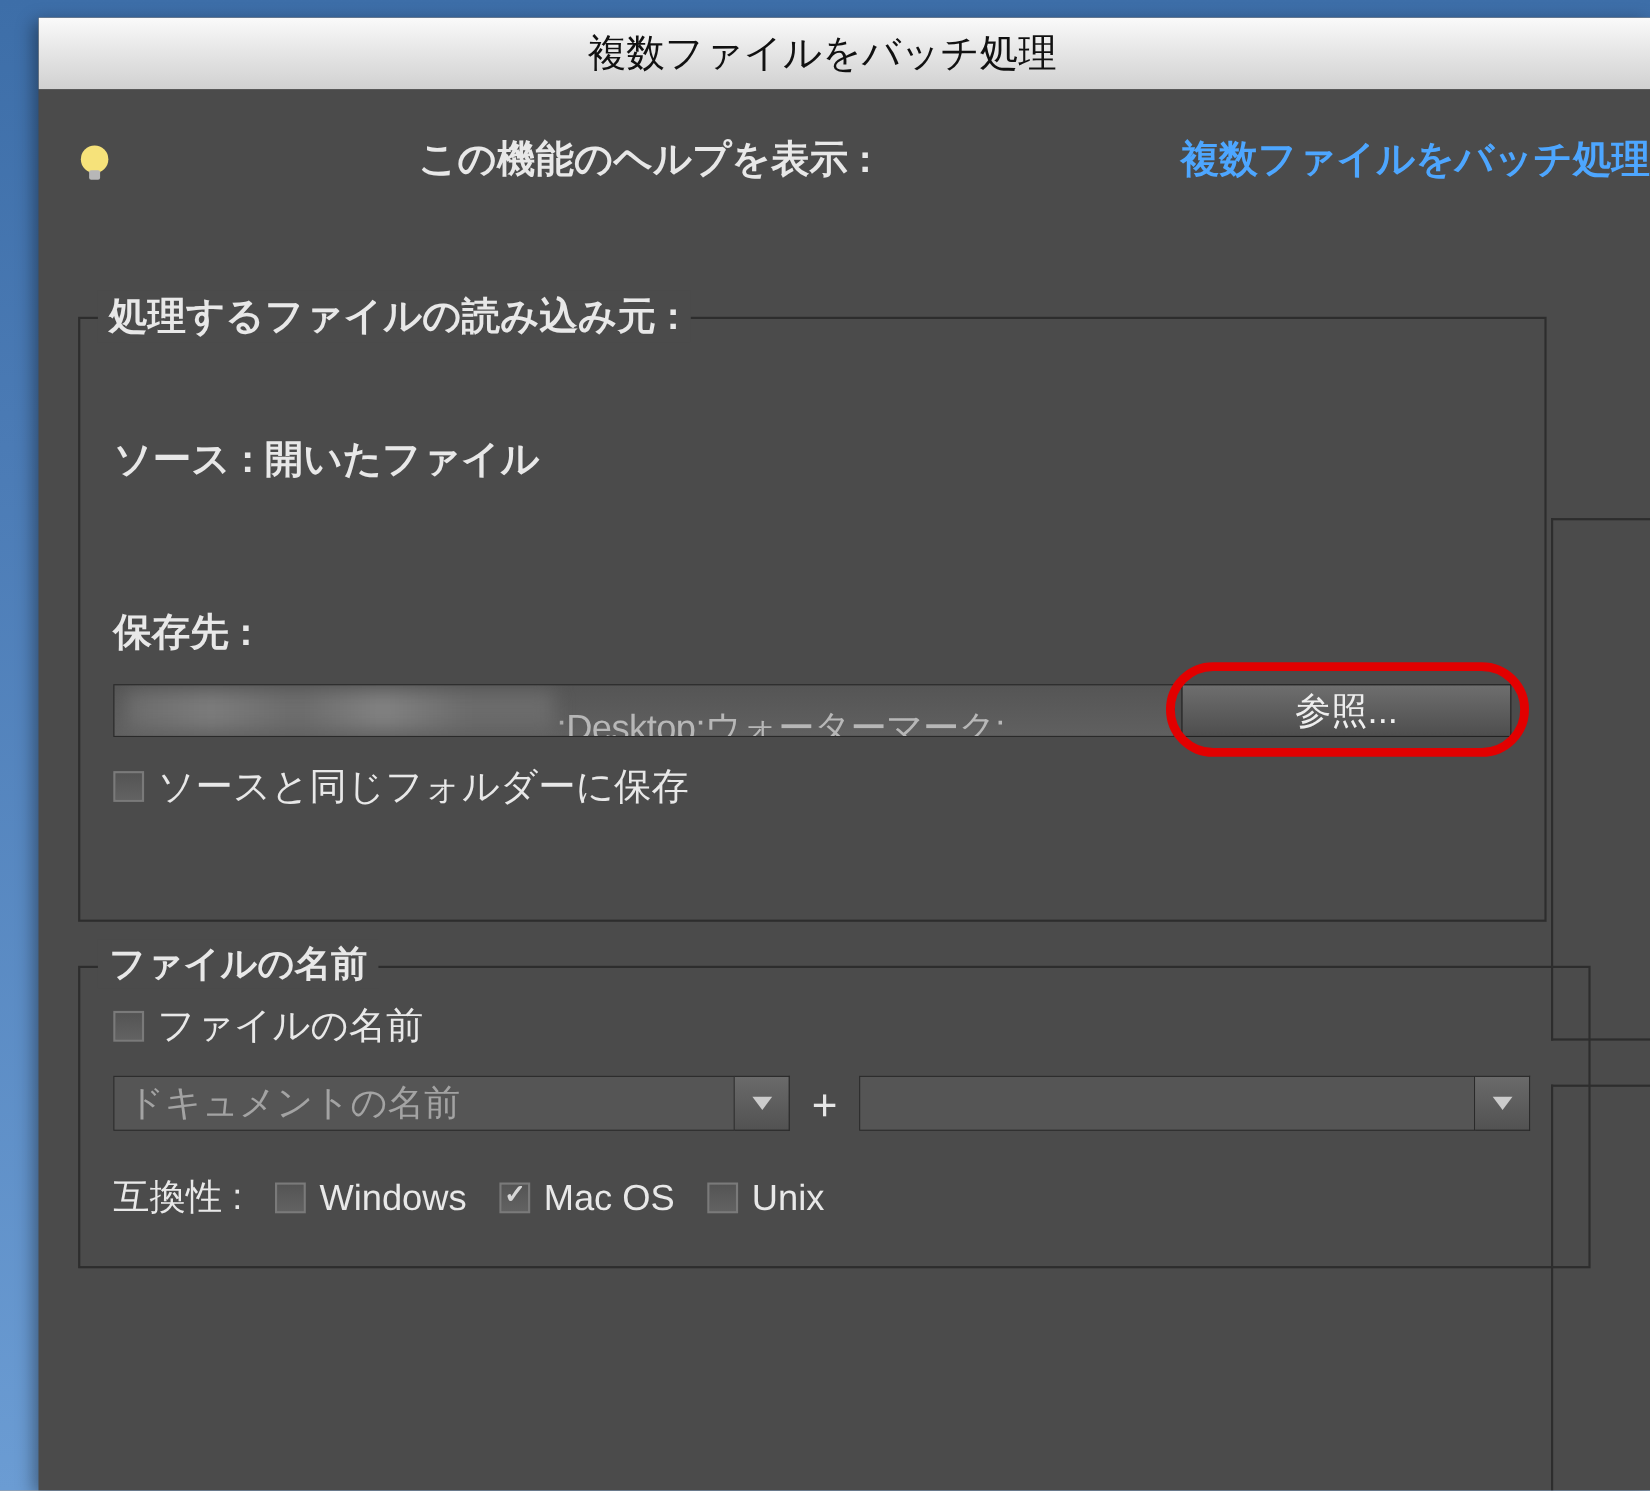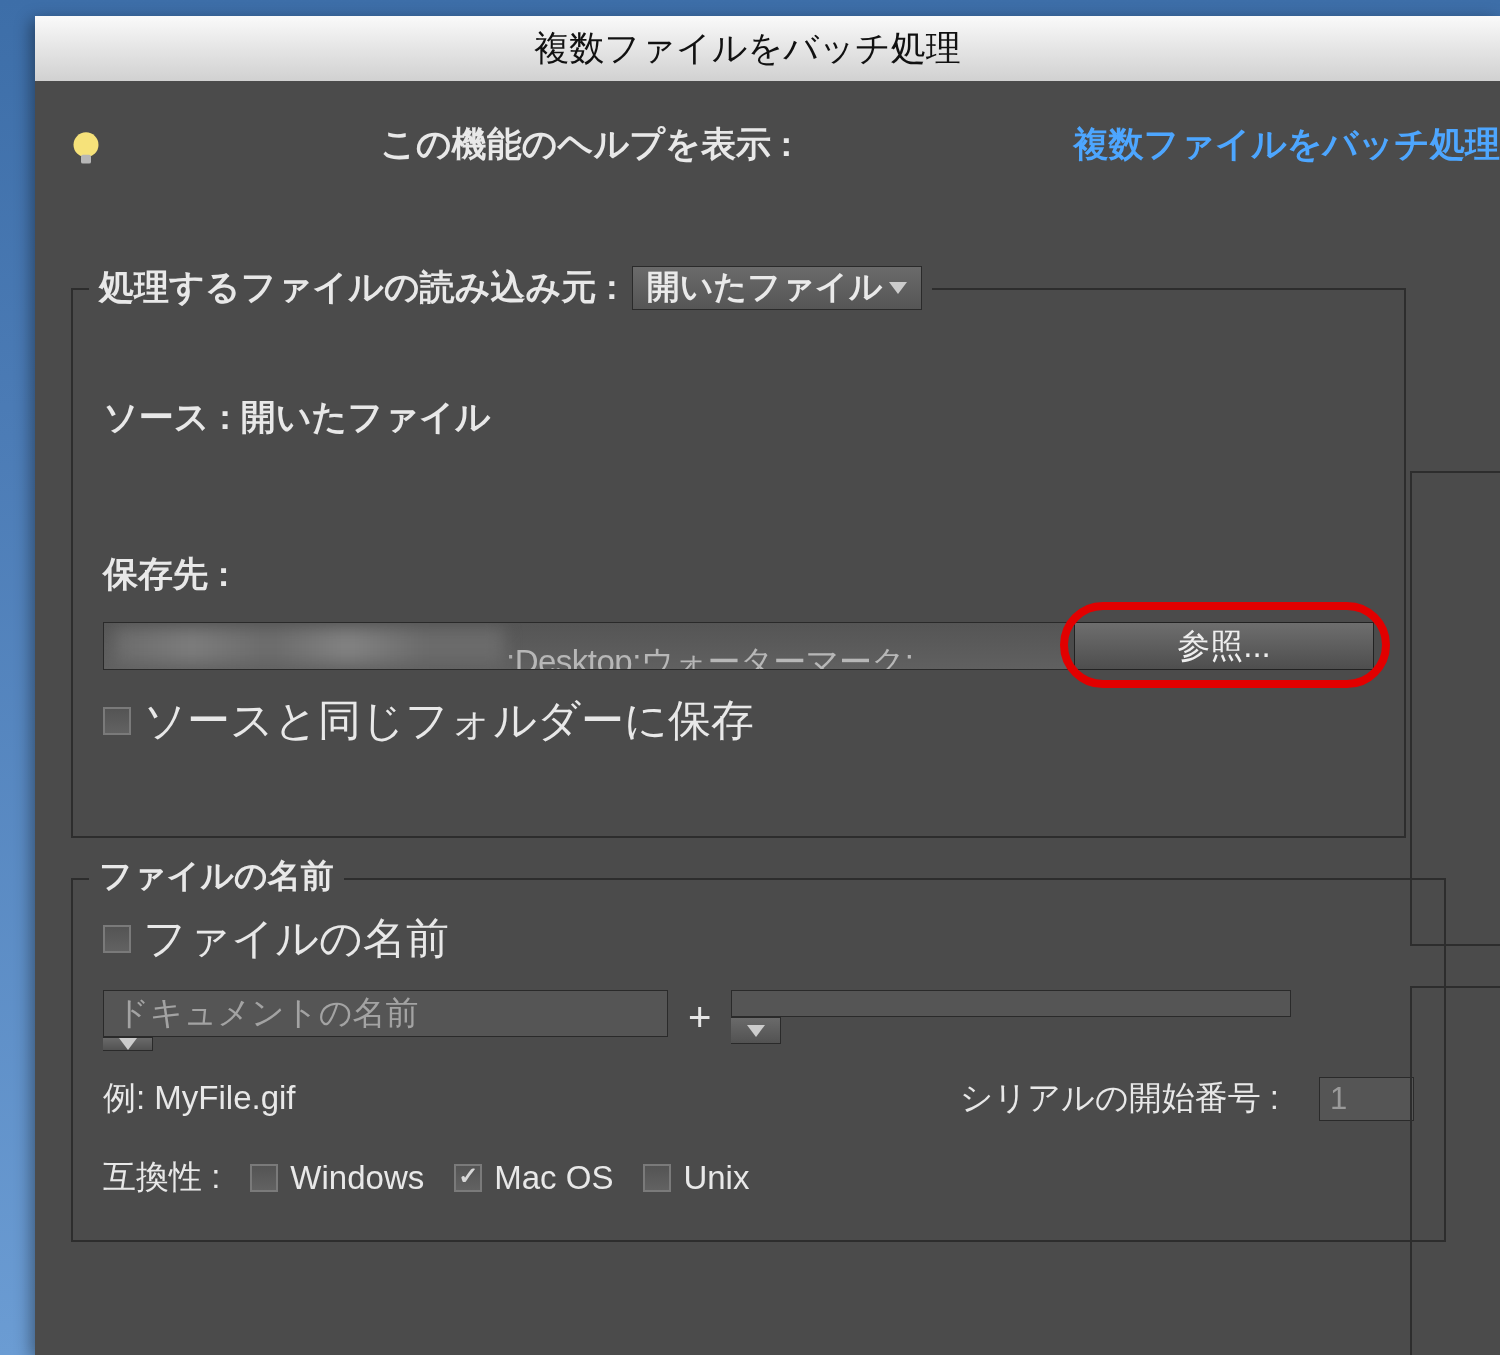--- a/index.html
+++ b/index.html
@@ -157,21 +157,21 @@
       font-size: 33px;
       display: flex;
       align-items: center;
       justify-content: center;
       min-width: 300px;
     }
     .checkbox-row {
       display: flex;
       align-items: center;
       gap: 12px;
-      font-size: 43px;
+      font-size: 34px;
       margin-top: 22px;
     }
     .chk {
       width: 28px;
       height: 28px;
       border: 2px solid #7a7a7a;
       background: linear-gradient(to bottom, #545454, #626262);
       display: inline-flex;
       align-items: center;
       justify-content: center;
@@ -196,21 +196,20 @@
     }
     .combo-row {
       display: flex;
       align-items: center;
       gap: 20px;
       margin-top: 22px;
     }
     .combo {
       display: flex;
       height: 54px;
-      flex-direction: column;
     }
     .combo-input {
       background: #555;
       border: 1px solid #2a2a2a;
       height: 50px;
       padding: 0 12px;
       font-size: 33px;
       color: #a3a3a3;
       display: flex;
       align-items: center;
@@ -304,24 +303,20 @@
           <rect x="8" y="19" width="8" height="7" rx="1.5" fill="#b7b7b7"></rect>
         </svg>
       </span>
       <span class="help-text">この機能のヘルプを表示 :</span>
       <span class="help-link">複数ファイルをバッチ処理</span>
     </div>
 
     <div class="fieldset fs-files">
       <div class="legend-row">
         <span>処理するファイルの読み込み元 :</span>
-        <div class="dropdown">
-          <span>開いたファイル</span>
-          <span class="caret"></span>
-        </div>
       </div>
 
       <div class="label-row">ソース : 開いたファイル</div>
 
       <div class="label-row save-label">保存先 :</div>
 
       <div class="path-row">
         <div class="path-field">
           <span class="blur-seg"></span>
           <span class="clear-seg">:Desktop:ウォーターマーク:</span>
@@ -363,27 +358,20 @@
         <div class="combo">
           <div class="combo-input combo2">
             <span></span>
           </div>
           <div class="combo-btn">
             <span class="caret"></span>
           </div>
         </div>
       </div>
 
-      <div class="row3">
-        <span>例: MyFile.gif</span>
-        <span class="serial-label">シリアルの開始番号 :</span>
-        <div class="num-input">
-          <span>1</span>
-        </div>
-      </div>
 
       <div class="compat-row">
         <span>互換性 :</span>
         <span class="chk-item">
           <span class="chk"></span>
           <span>Windows</span>
         </span>
         <span class="chk-item">
           <span class="chk checked"></span>
           <span>Mac OS</span>

